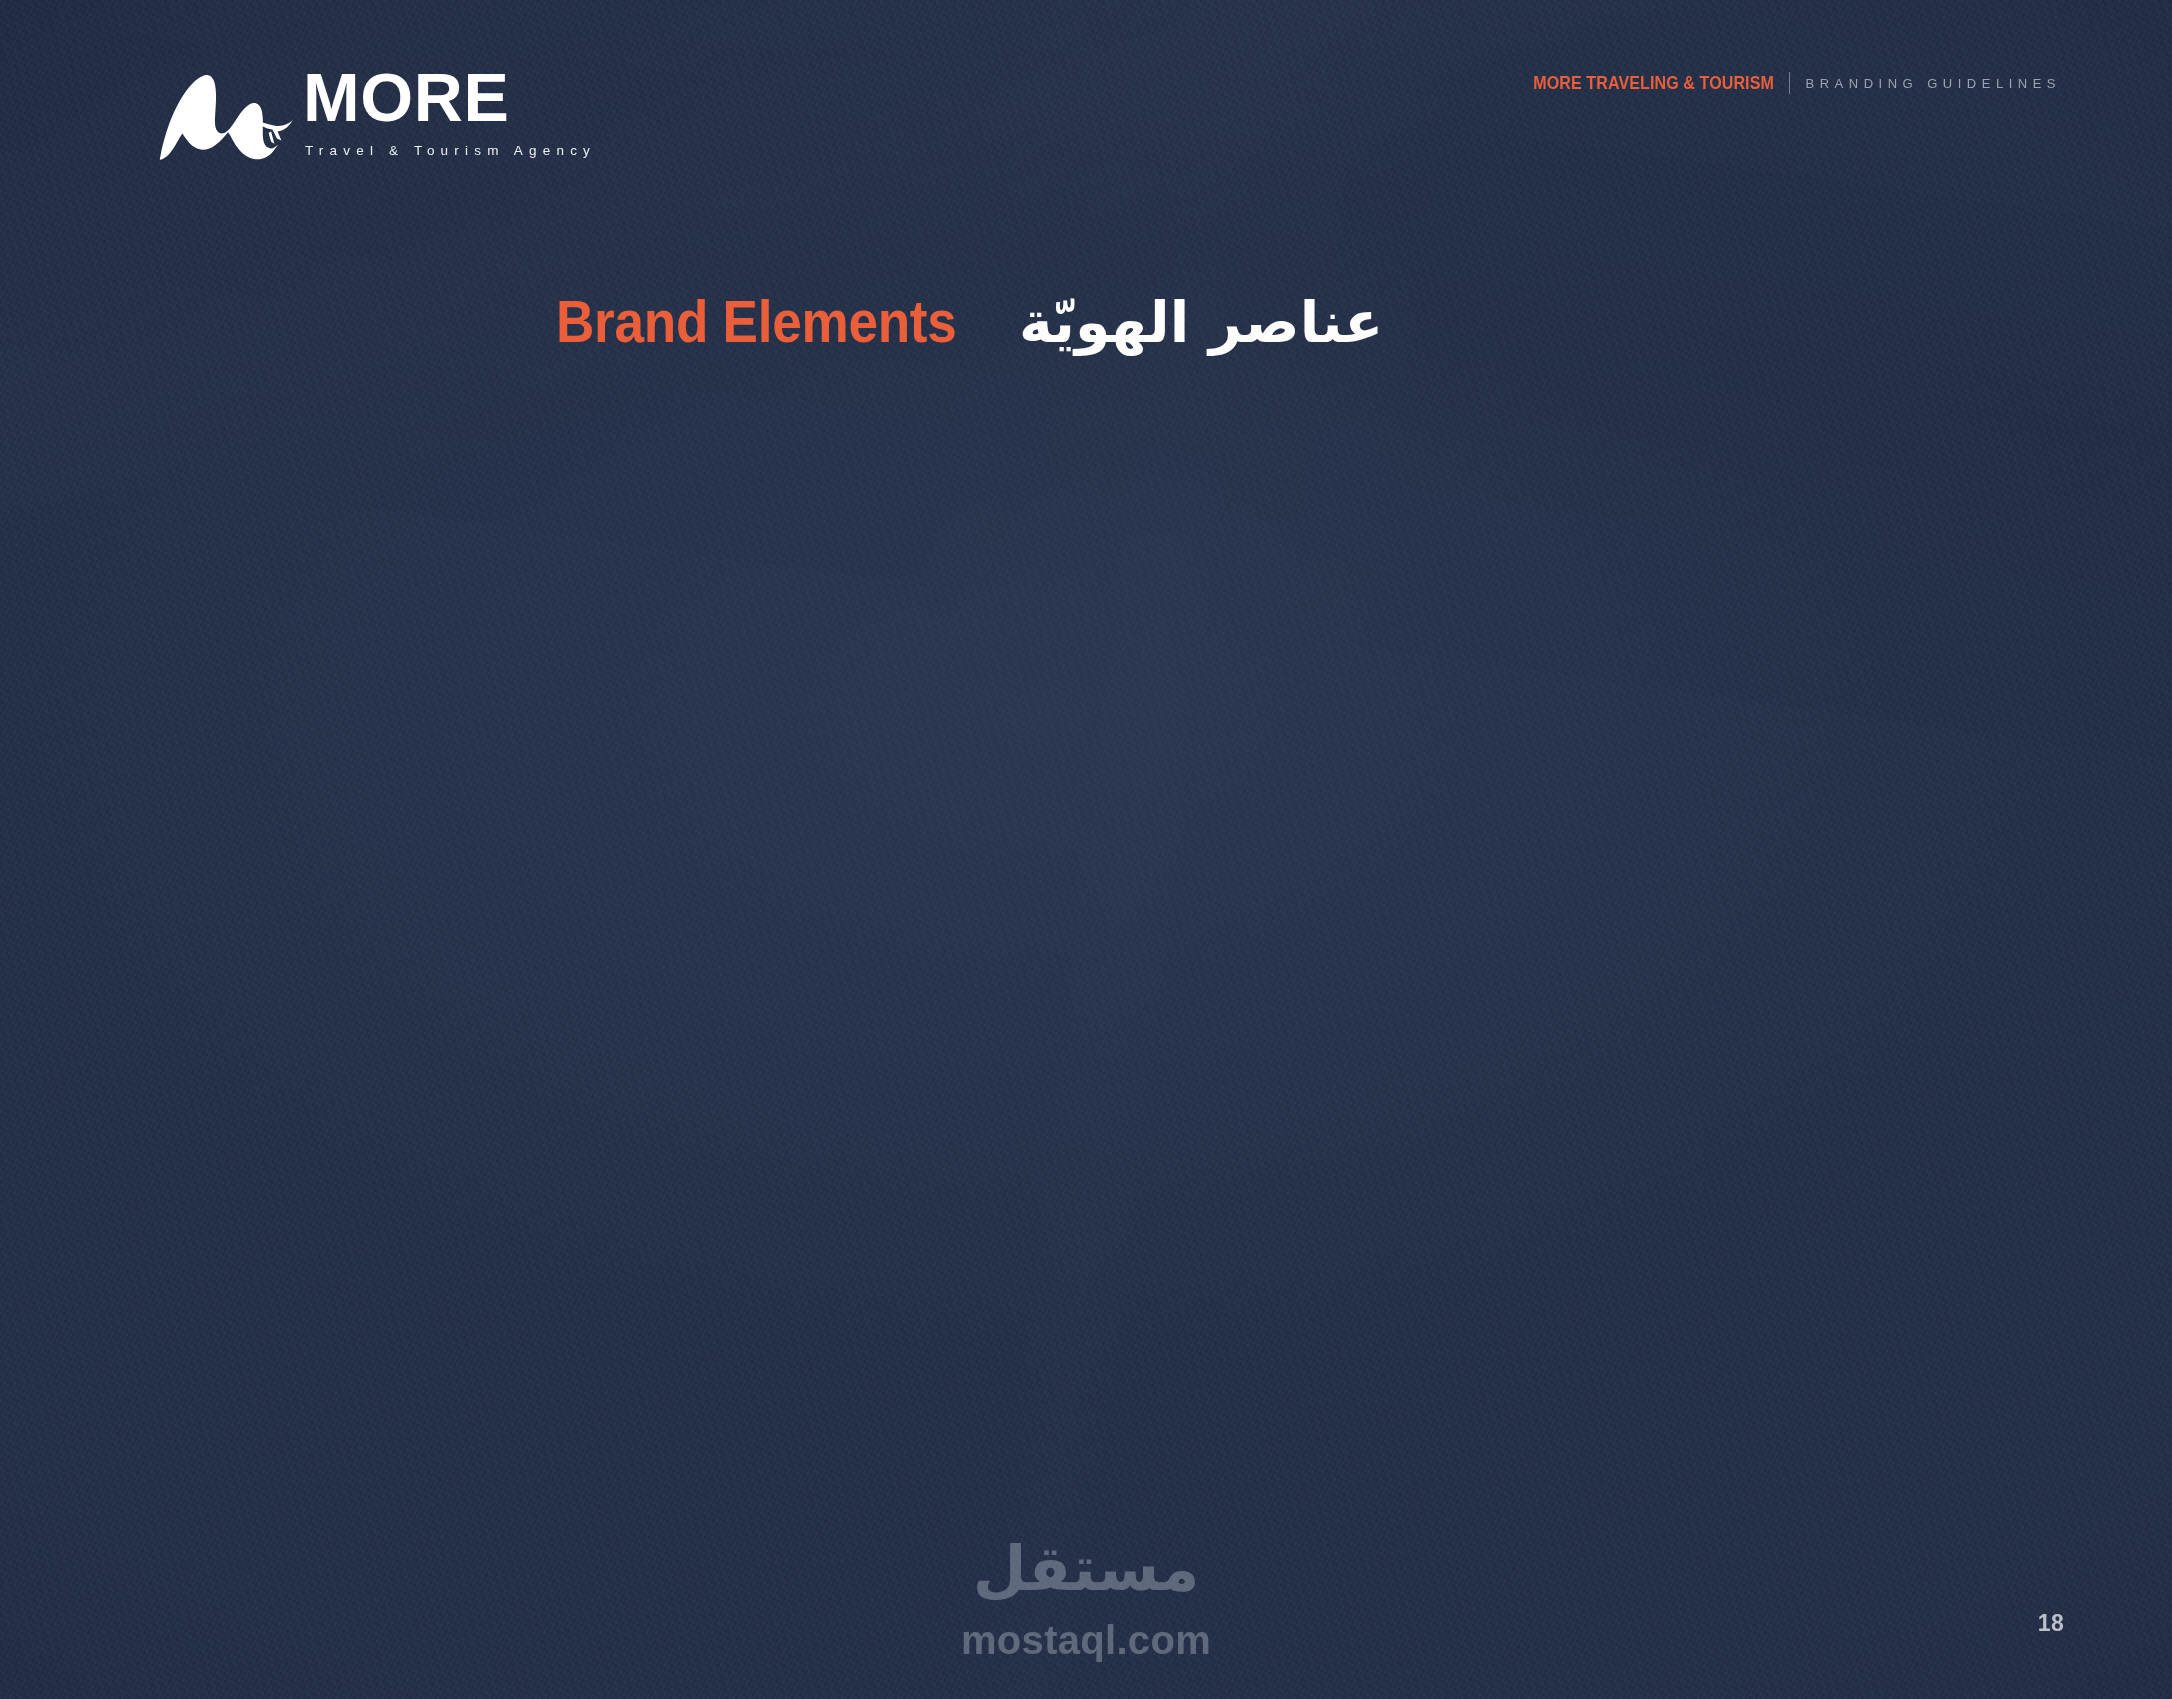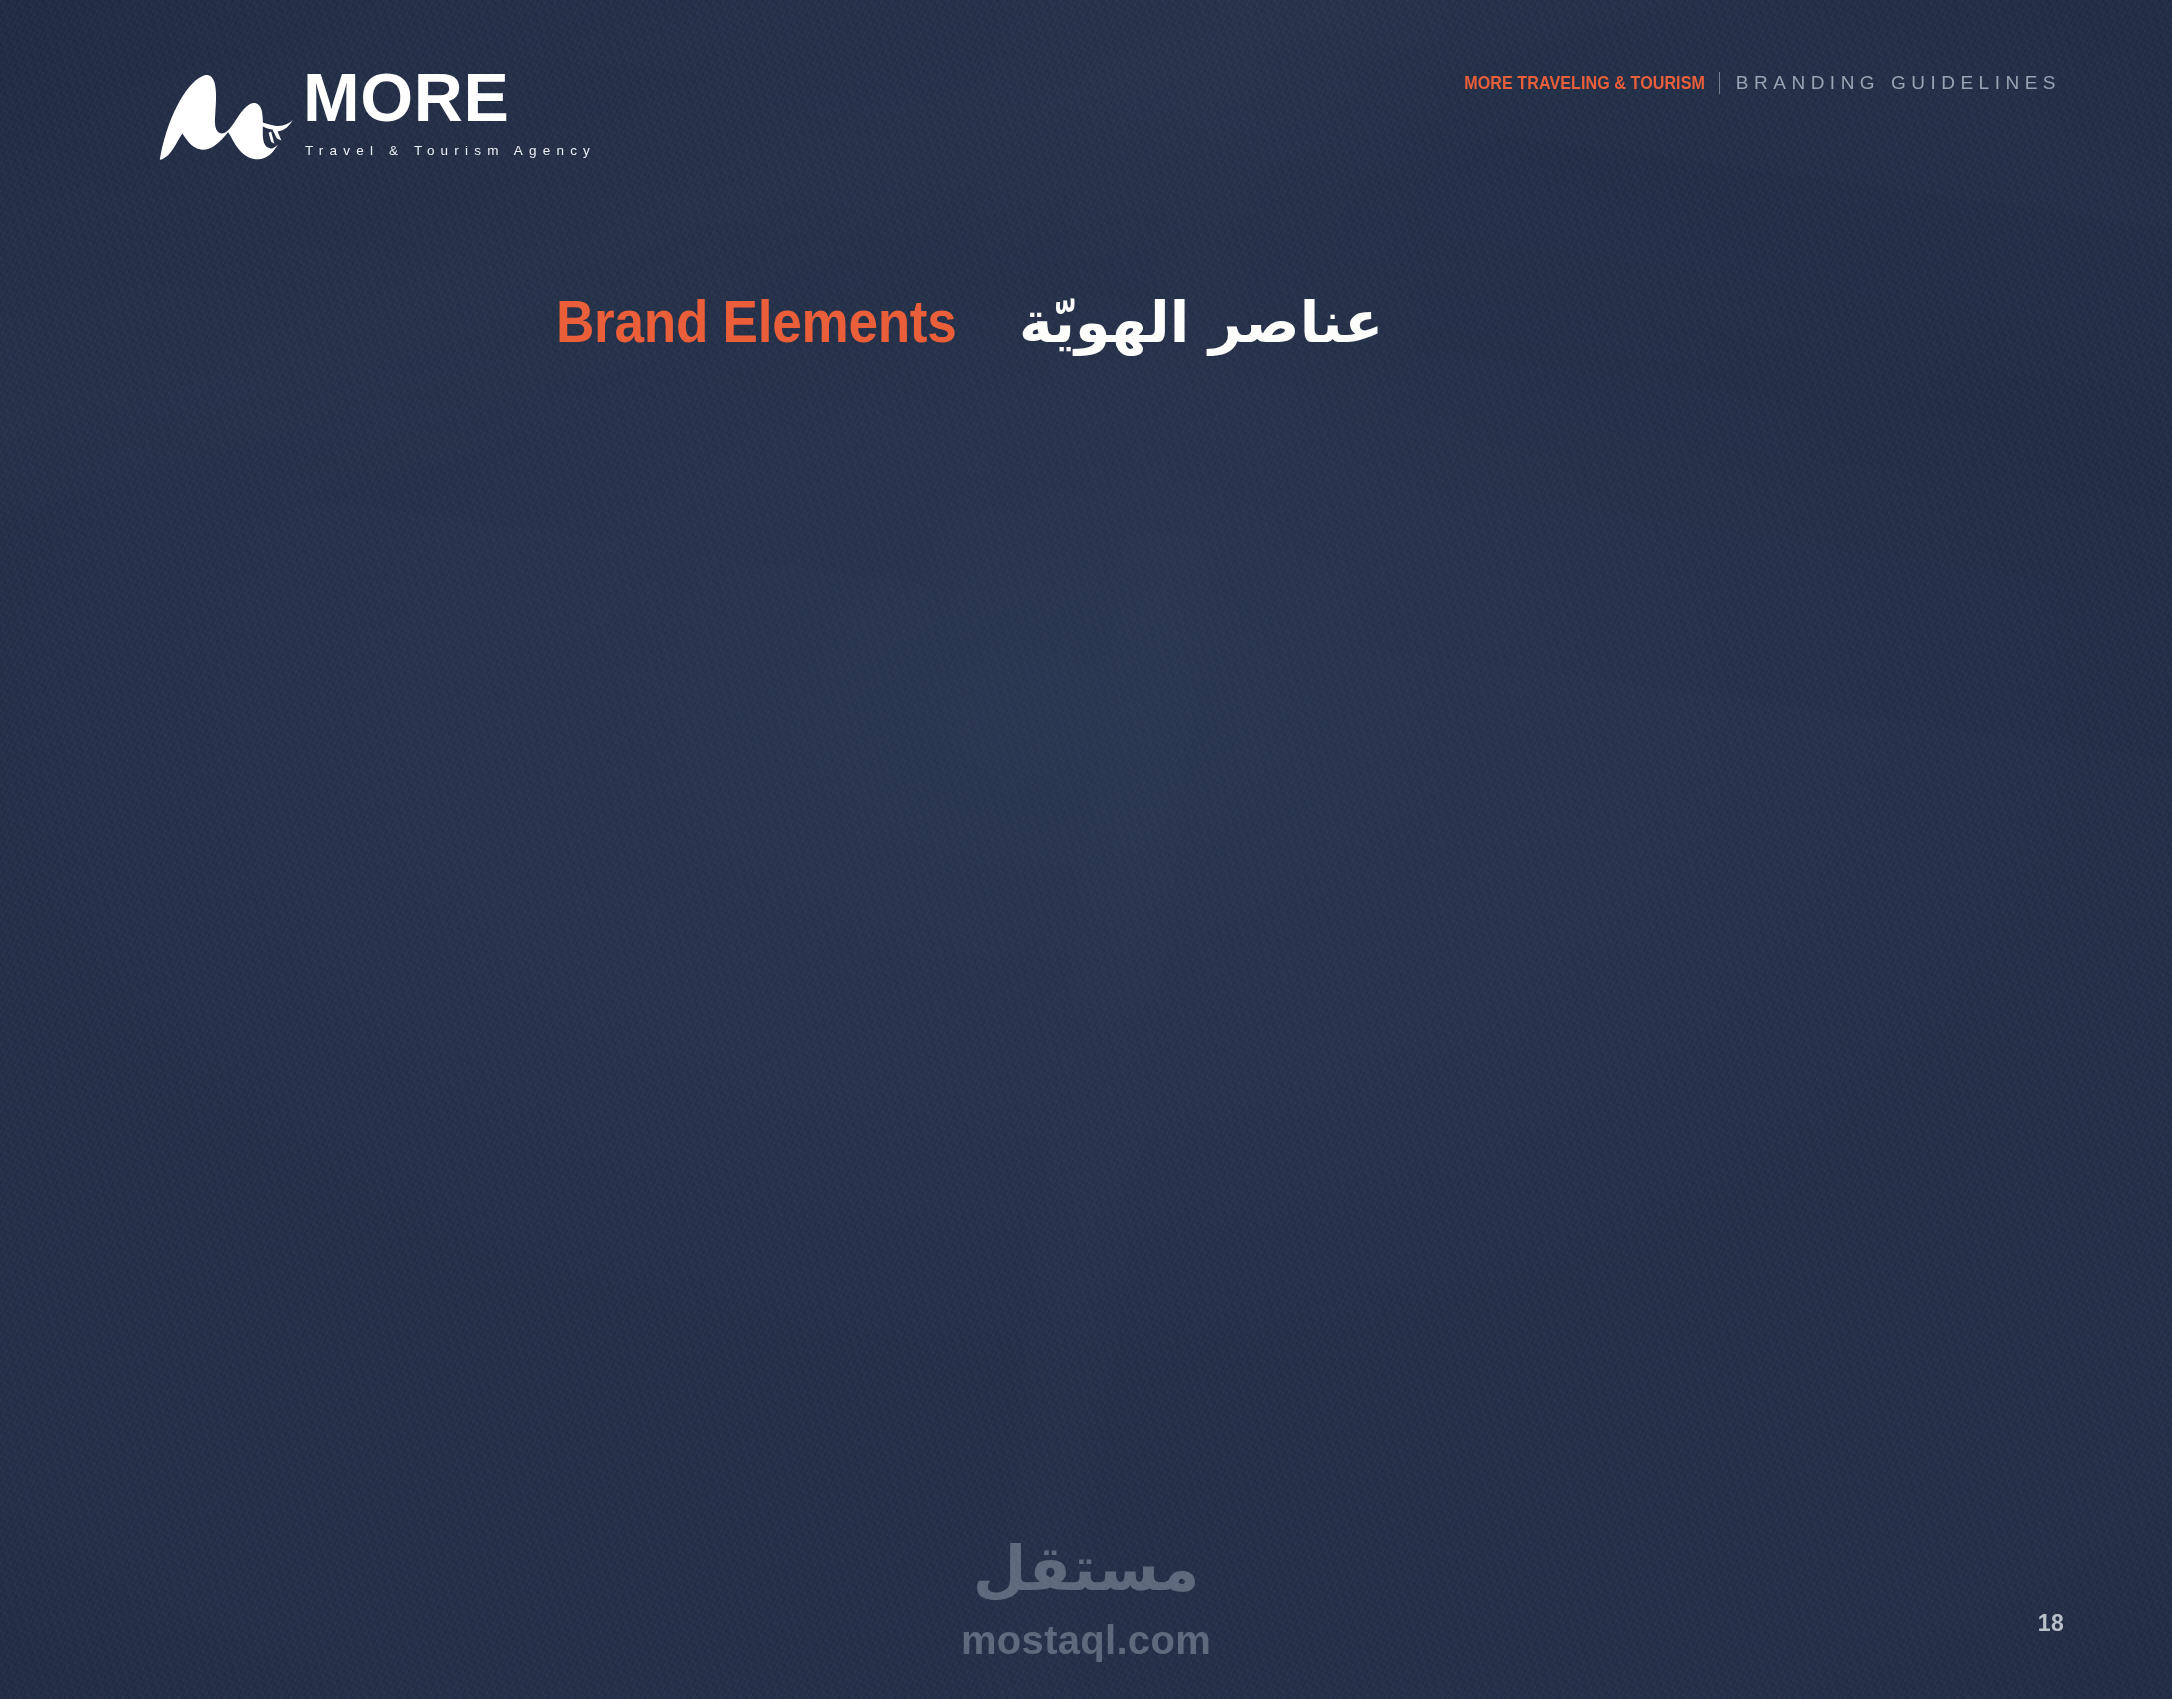--- a/index.html
+++ b/index.html
@@ -101,21 +101,21 @@
     width: 1.3px;
     height: 22px;
     background: #7f8persist;
     background: #828e9e;
     margin: 0 7.7px 0 6.4px;
     opacity: 0.85;
   }
   .header-sub {
     font-family: "Liberation Sans", sans-serif;
     font-weight: 400;
-    font-size: 19px;
+    font-size: 13px;
     letter-spacing: 5.5px;
     color: #9aa4b2;
   }
 
   
   .content {
     position: absolute;
     left: 556px;
     top: 293px;
     width: 1373px;

